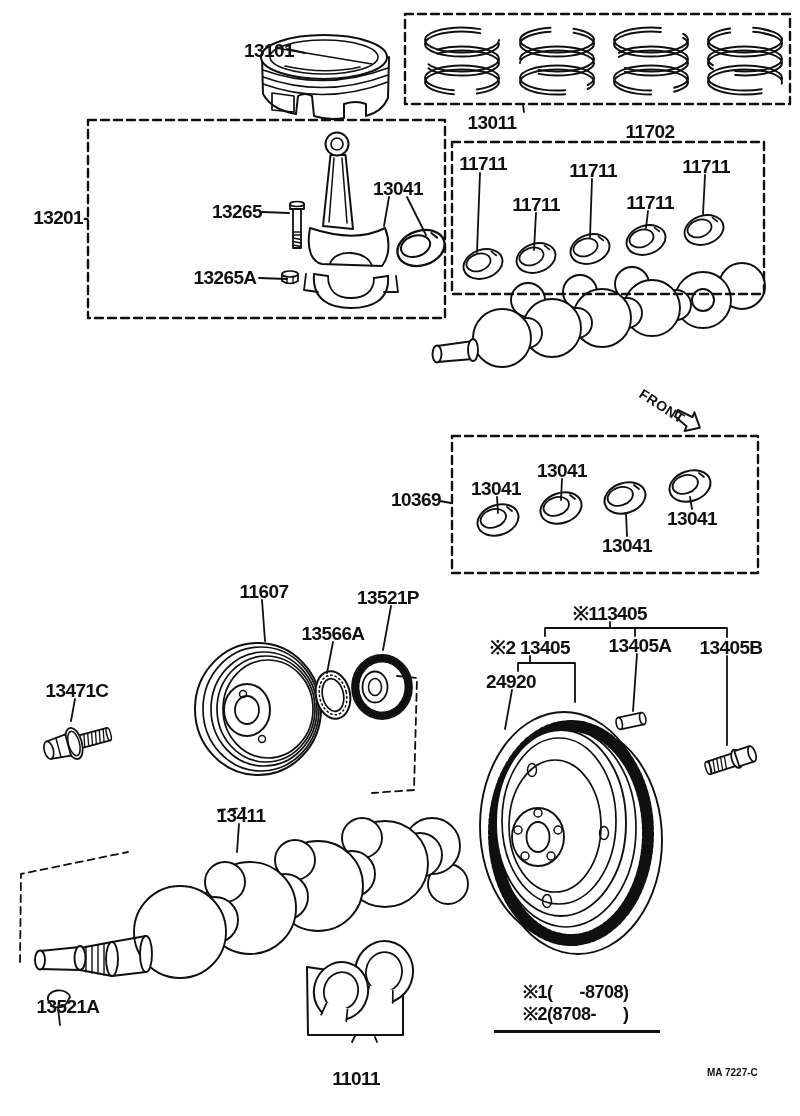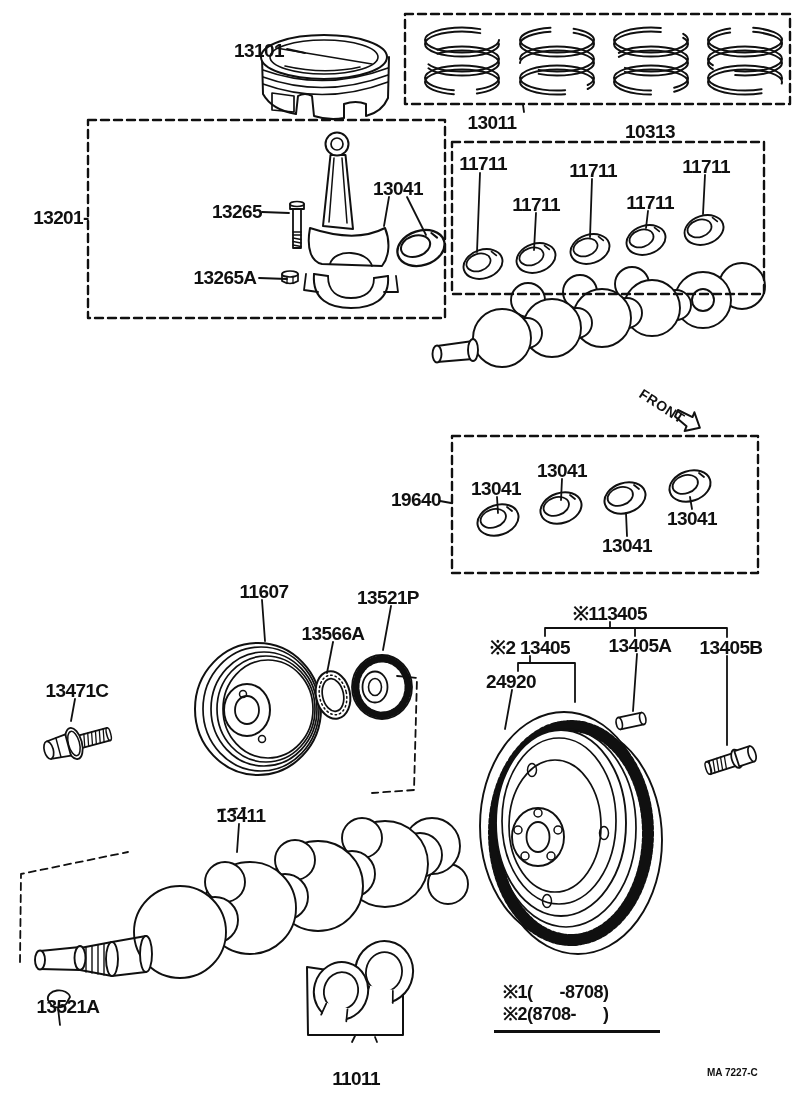--- a/index.html
+++ b/index.html
@@ -2,21 +2,21 @@
 <html><head>
 <meta charset="utf-8">
 <style>
   html,body{margin:0;padding:0;background:#fff;}
   body{width:800px;height:1116px;position:relative;font-family:"Liberation Sans",sans-serif;}
   .sheet{position:absolute;inset:0;background:#fff;overflow:hidden;}
   .sheet svg{position:absolute;left:0;top:0;}
   .lbl{position:absolute;transform:translate(-50%,-50%);font-weight:700;font-size:19px;
        letter-spacing:-0.6px;color:#101010;white-space:pre;line-height:1;}
   .front{font-size:14px;letter-spacing:.5px;transform:translate(-50%,-50%) rotate(33deg);}
-  .note{transform:none;font-size:18px;letter-spacing:-0.5px;}
+  .note{transform:none;font-size:18px;letter-spacing:-0.5px;margin-left:20px;}
   .underline{position:absolute;left:494px;top:1030px;width:166px;height:0;border-top:3px solid #101010;}
   .code{transform:none;font-size:10px;letter-spacing:0;}
 </style>
 </head>
 <body>
 
 <div class="sheet">
 
 <svg width="800" height="1116" viewBox="0 0 800 1116" fill="none" stroke="#101010" stroke-width="2" stroke-linecap="round" stroke-linejoin="round">
   <defs>
@@ -290,33 +290,33 @@
     <path d="M530,656 L530,663 M518,663 L575,663 M518,663 L518,671 M575,663 L575,702"></path>
     <path d="M512,690 L505,729"></path>
     <path d="M637,654 L633,711"></path>
     <path d="M727,656 L727,745"></path>
     <path d="M239,824 L237,852"></path>
     <path d="M60,1025 L58,1008"></path>
     <path d="M352,1042 L355,1036 M377,1042 L375,1037"></path>
   </g>
 </svg>
 
-<div class="lbl" style="left:259px;top:50px">13101</div>
+<div class="lbl" style="left:269px;top:50px">13101</div>
 <div class="lbl" style="left:492px;top:122px">13011</div>
-<div class="lbl" style="left:650px;top:131px">10313</div>
+<div class="lbl" style="left:650px;top:131px">11702</div>
 <div class="lbl" style="left:483px;top:163px">11711</div>
 <div class="lbl" style="left:536px;top:204px">11711</div>
 <div class="lbl" style="left:593px;top:170px">11711</div>
 <div class="lbl" style="left:650px;top:202px">11711</div>
 <div class="lbl" style="left:706px;top:166px">11711</div>
 <div class="lbl" style="left:61px;top:217px">13201-</div>
 <div class="lbl" style="left:237px;top:211px">13265</div>
 <div class="lbl" style="left:398px;top:188px">13041</div>
 <div class="lbl" style="left:225px;top:277px">13265A</div>
-<div class="lbl" style="left:416px;top:499px">19640</div>
+<div class="lbl" style="left:416px;top:499px">10369</div>
 <div class="lbl" style="left:496px;top:488px">13041</div>
 <div class="lbl" style="left:562px;top:470px">13041</div>
 <div class="lbl" style="left:627px;top:545px">13041</div>
 <div class="lbl" style="left:692px;top:518px">13041</div>
 <div class="lbl front" style="left:662px;top:406px">FRONT</div>
 <div class="lbl" style="left:264px;top:591px">11607</div>
 <div class="lbl" style="left:388px;top:597px">13521P</div>
 <div class="lbl" style="left:333px;top:633px">13566A</div>
 <div class="lbl" style="left:77px;top:690px">13471C</div>
 <div class="lbl" style="left:610px;top:613px">※113405</div>

